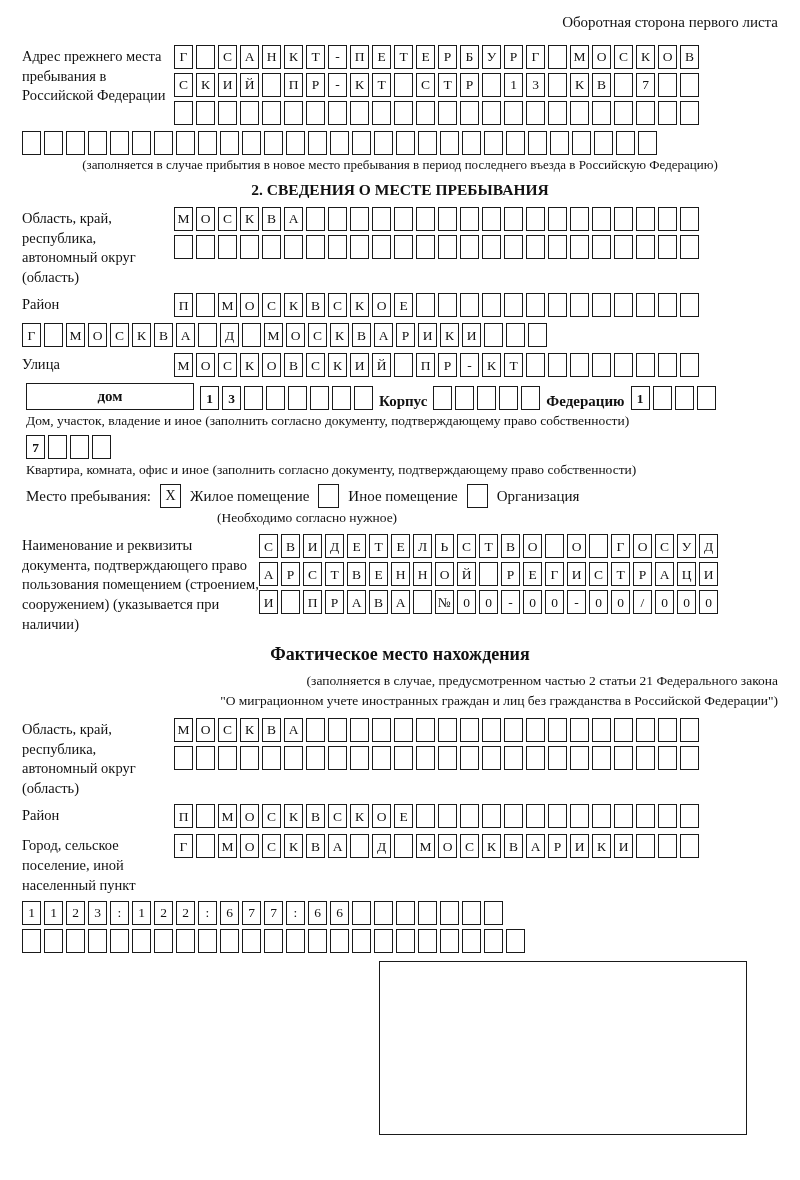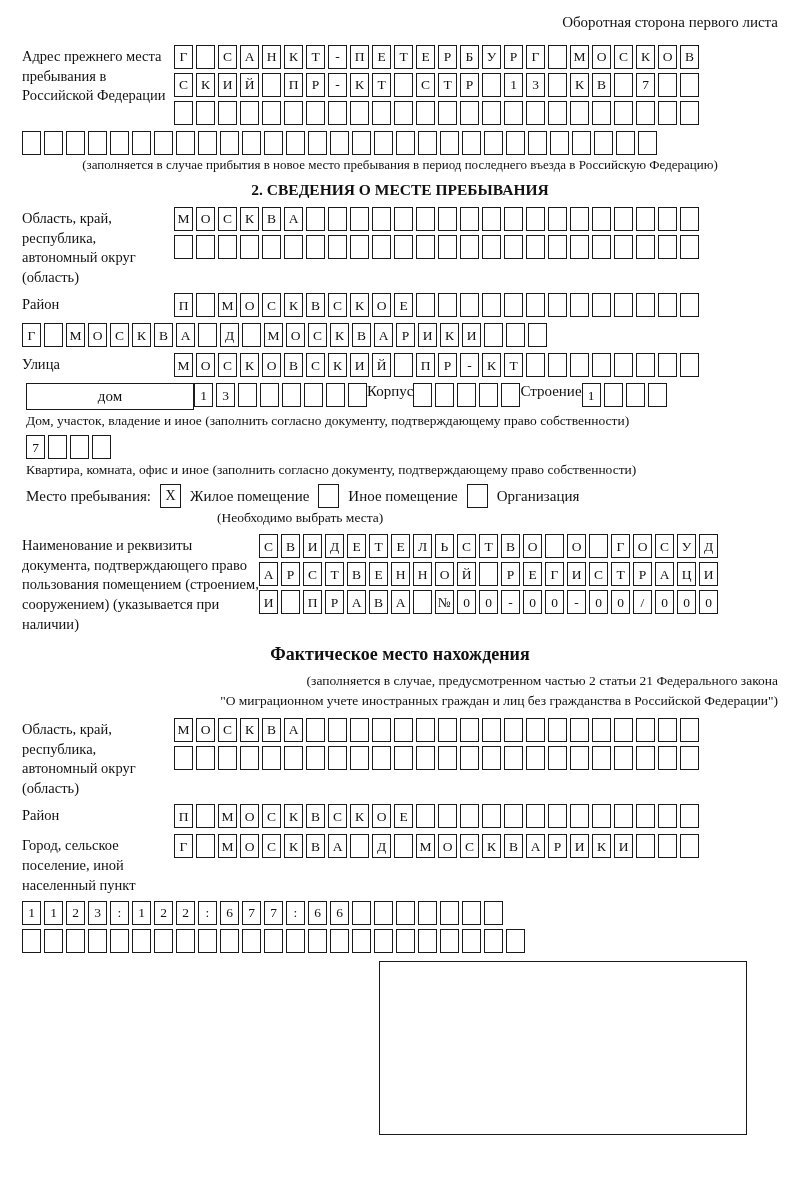--- a/index.html
+++ b/index.html
@@ -24,21 +24,21 @@
     display:flex; align-items:center; justify-content:center;
     font-size:13.5px; line-height:1; background:#fff;
   }
   .full-row { margin:4px 0 2px 0; }
 
   .caption { font-size:13px; }
   .caption.center { text-align:center; margin:2px 0 8px 0; }
 
   .section-title { text-align:center; font-weight:bold; font-size:15.5px; margin:6px 0 8px 0; }
 
-  .house-row { display:flex; align-items:flex-start; margin:6px 0 2px 4px; }
+  .house-row { display:flex; align-items:flex-end; gap:6px; margin:6px 0 2px 4px;font-weight:bold; }
   .wide-box {
     border:1.5px solid #1a1a1a; height:27px;
     display:flex; align-items:center; justify-content:center;
     font-size:15px;
   }
   .wide-box.house { width:168px; }
   .wide-box.apartment { width:188px; }
   .inline-label { font-size:15px; white-space:nowrap; }
   .sub-caption { font-size:13.5px; margin:3px 0 6px 4px; }
 
@@ -349,21 +349,21 @@
       <span class="cell"></span>
     </div>
   <span class="inline-label">Корпус</span>
   <div class="cell-row">
       <span class="cell"></span>
       <span class="cell"></span>
       <span class="cell"></span>
       <span class="cell"></span>
       <span class="cell"></span>
     </div>
-  <span class="inline-label">Строение</span>
+  <span class="inline-label">Федерацию</span>
   <div class="cell-row">
       <span class="cell">1</span>
       <span class="cell"></span>
       <span class="cell"></span>
       <span class="cell"></span>
     </div>
 </div>
 <div class="sub-caption">Дом, участок, владение и иное (заполнить согласно документу, подтверждающему право собственности)</div>
 
 <div class="house-row">
@@ -378,21 +378,21 @@
 
 <div class="stay-row">
   <span class="inline-label">Место пребывания:</span>
   <span class="checkbox">X</span>
   <span class="inline-label">Жилое помещение</span>
   <span class="checkbox"></span>
   <span class="inline-label">Иное помещение</span>
   <span class="checkbox"></span>
   <span class="inline-label">Организация</span>
 </div>
-<div class="stay-note">(Необходимо выбрать места)</div>
+<div class="stay-note">(Необходимо согласно нужное)</div>
 
 <div class="field-row doc-block">
   <div class="field-label">Наименование и реквизиты документа, подтверждающего право пользования помещением (строением, сооружением) (указывается при наличии)</div>
   <div class="rows">
     <div class="cell-row">
         <span class="cell">С</span>
         <span class="cell">В</span>
         <span class="cell">И</span>
         <span class="cell">Д</span>
         <span class="cell">Е</span>

